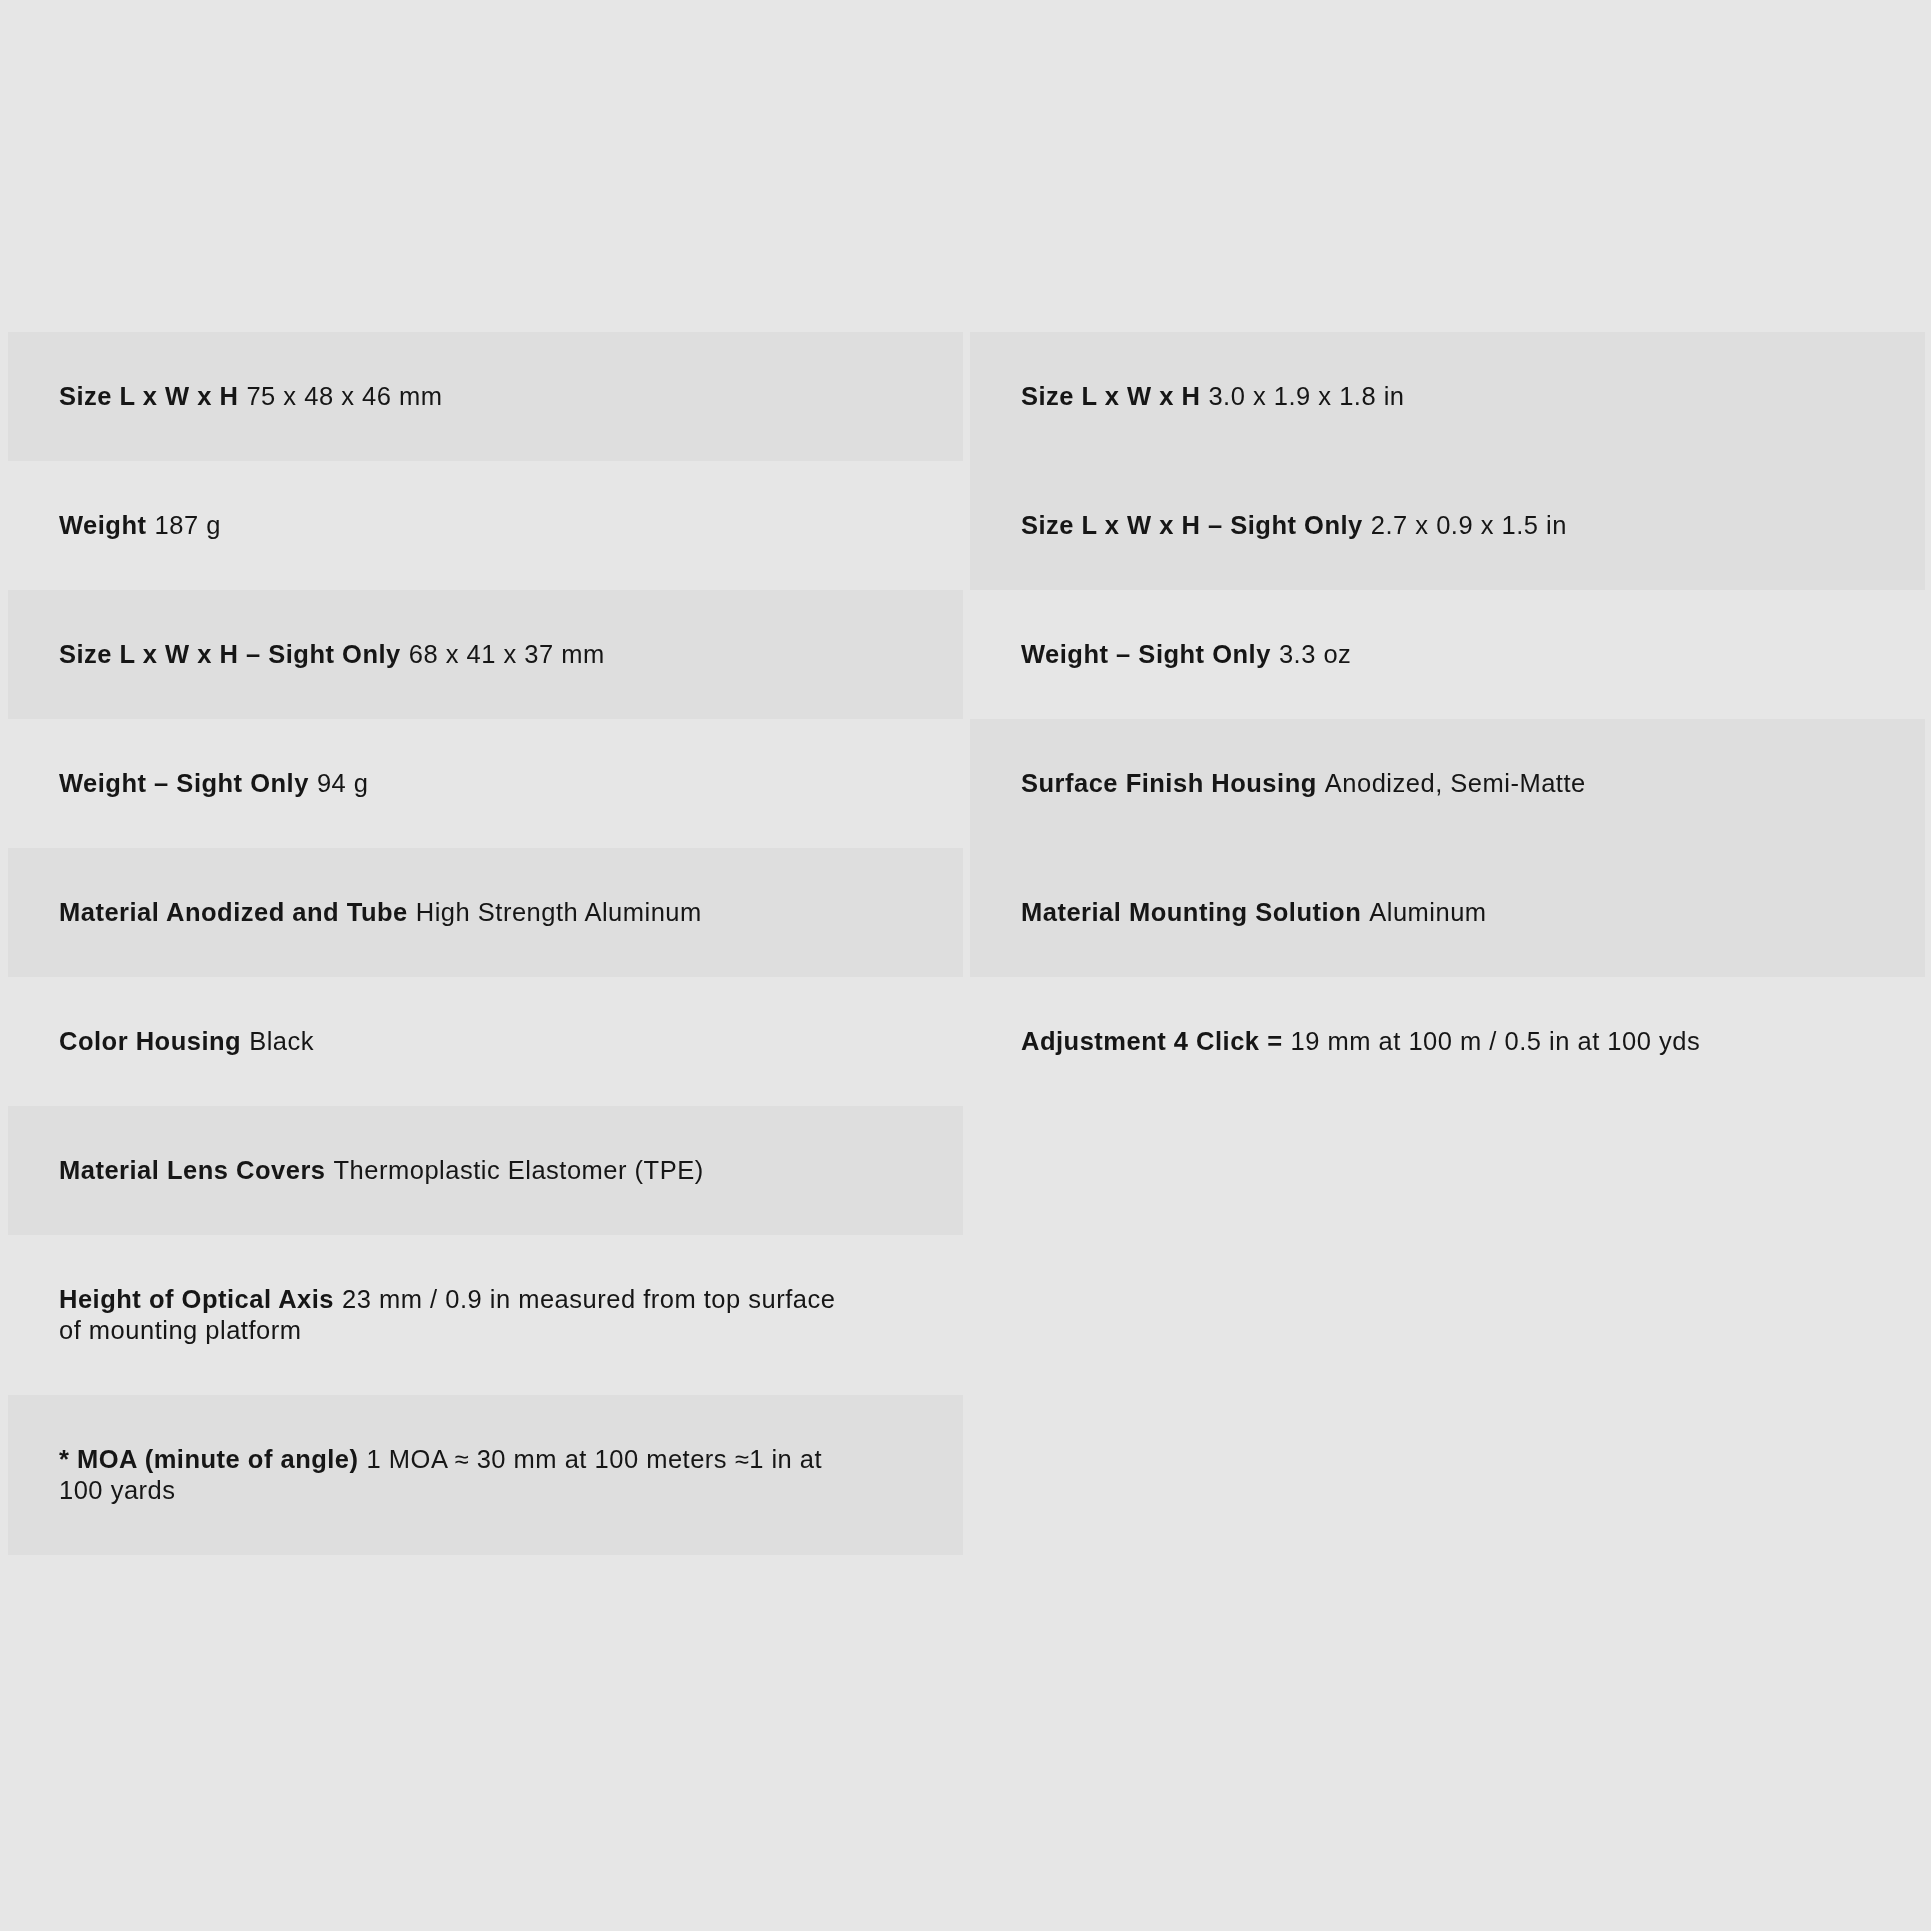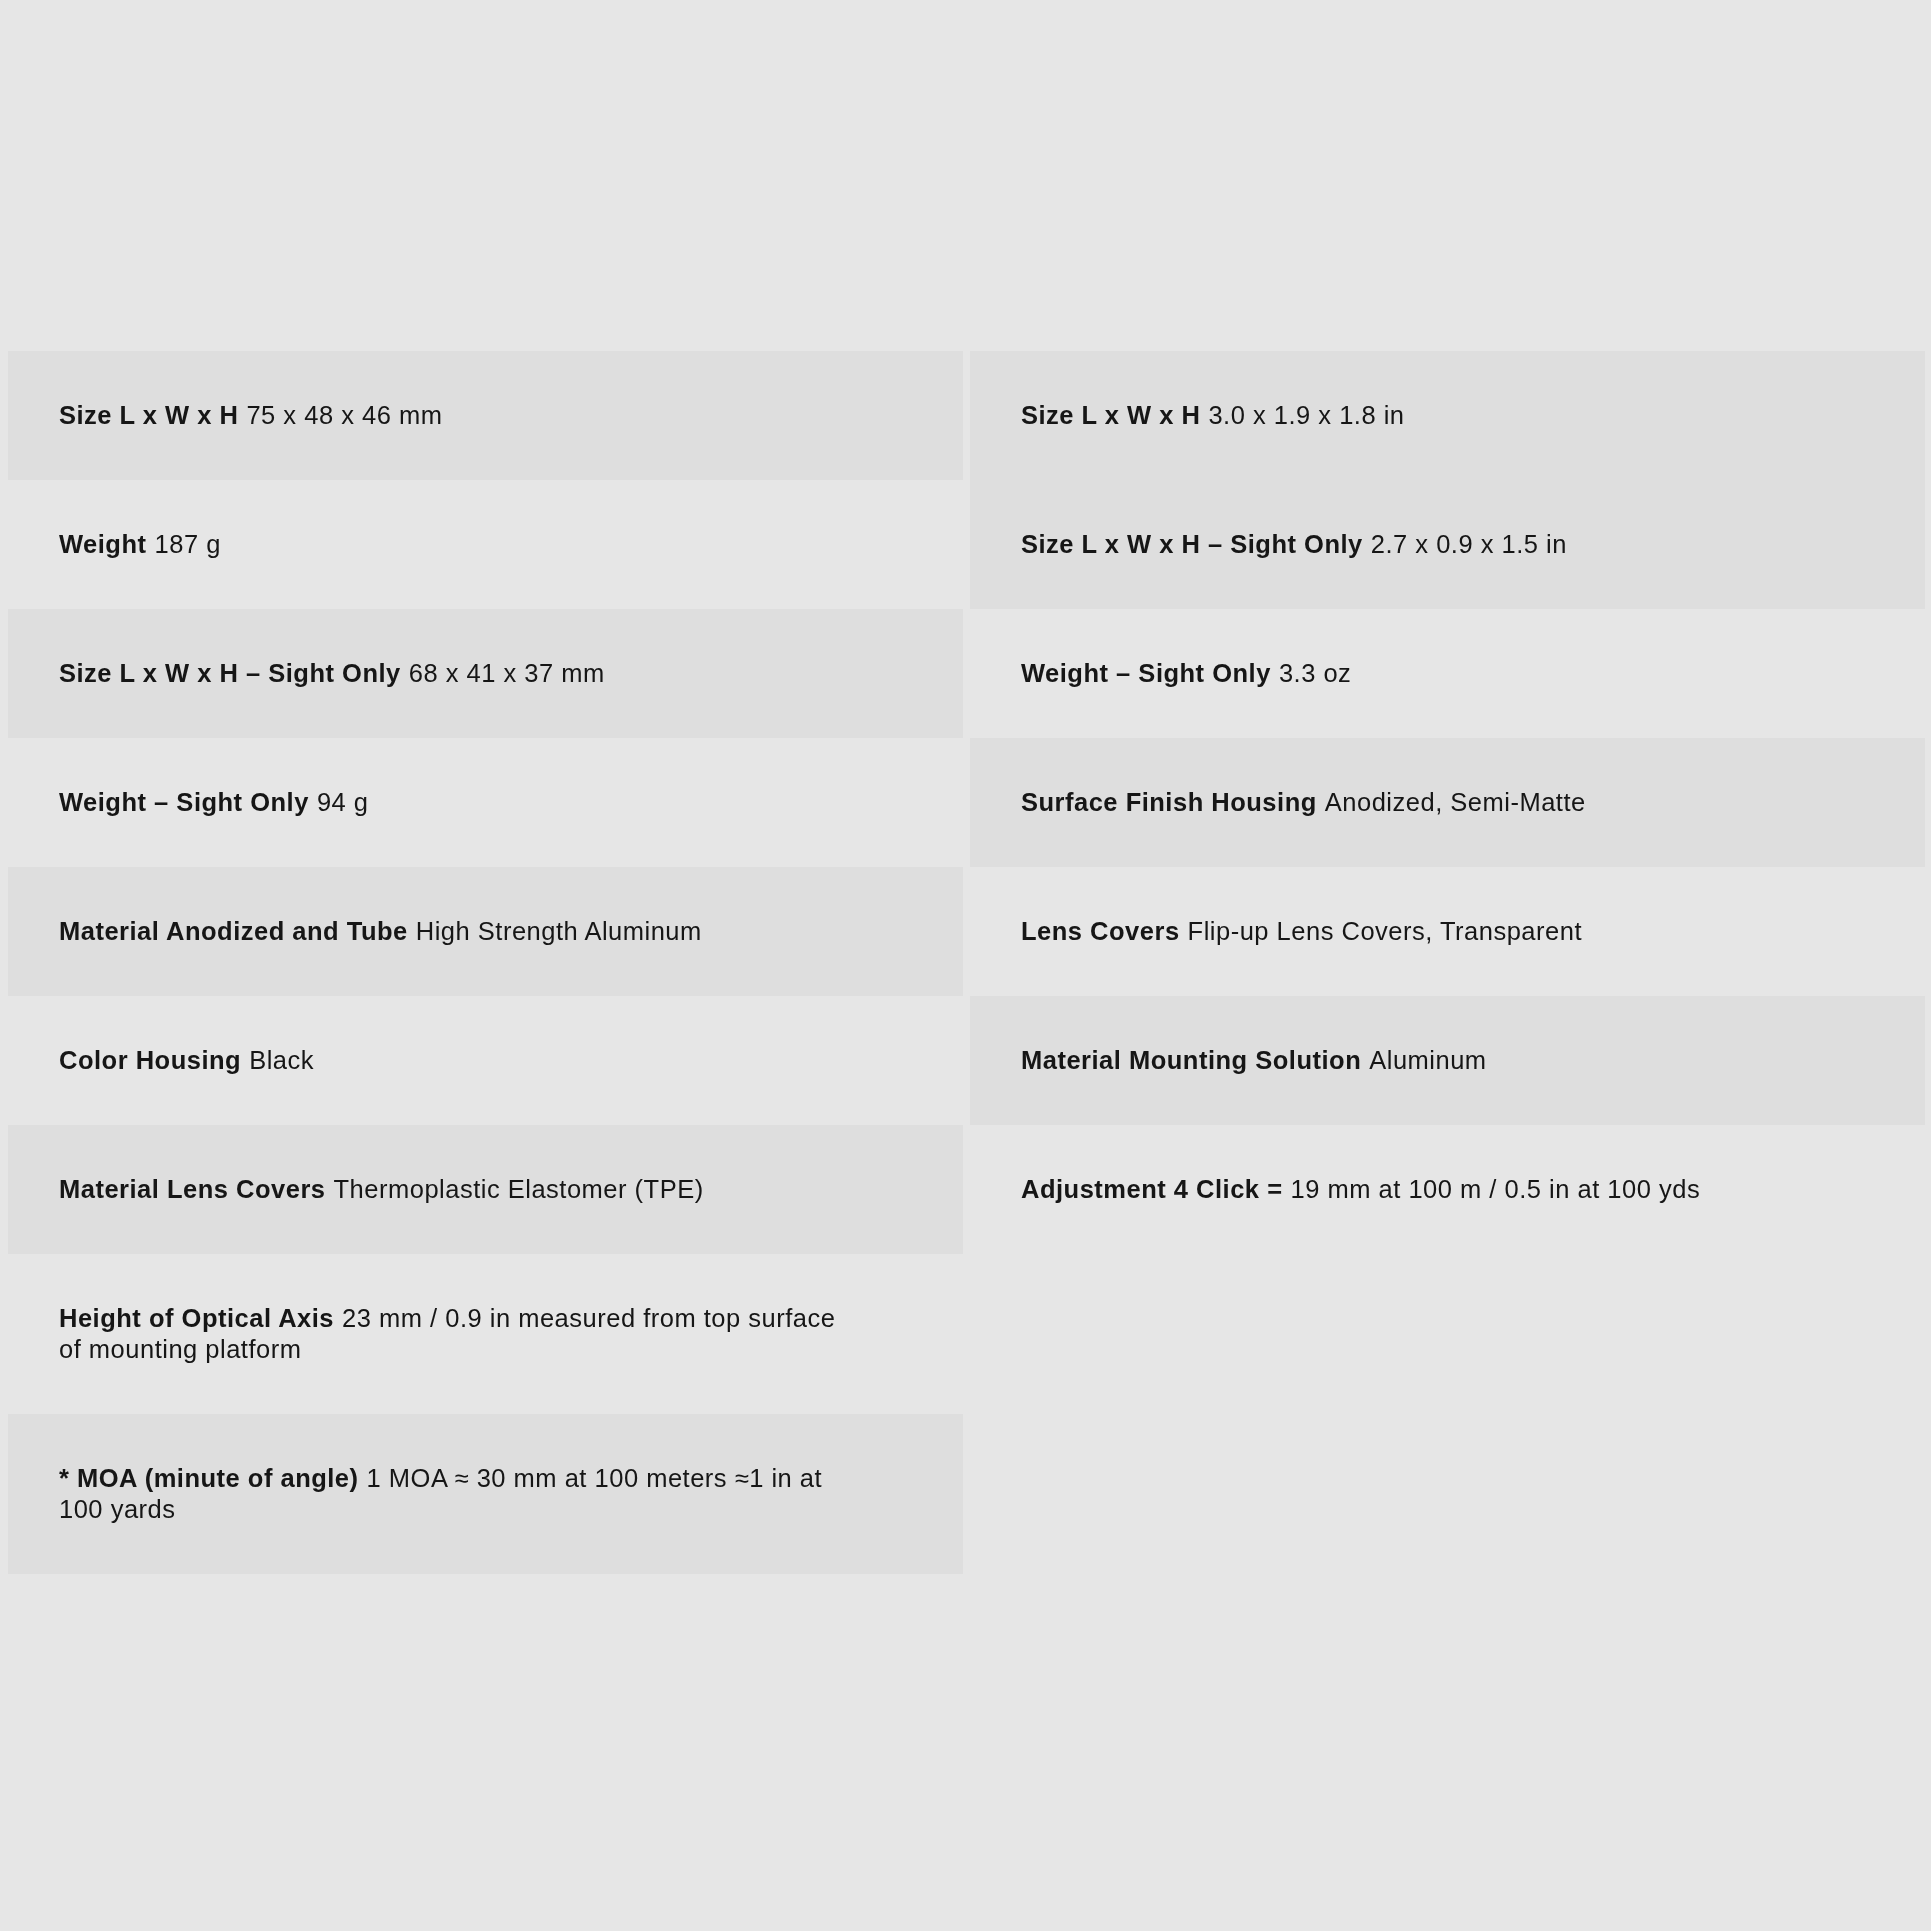--- a/index.html
+++ b/index.html
@@ -11,21 +11,21 @@
   html, body {
     width: 1931px;
     height: 1931px;
     background: var(--page-bg);
     font-family: "Liberation Sans", sans-serif;
     color: var(--text);
     overflow: hidden;
   }
   .spec-table {
     position: absolute;
-    top: 351px;
+    top: 332px;
     left: 8px;
     width: 1917px;
     display: flex;
     gap: 7px;
     align-items: flex-start;
   }
   .spec-column {
     width: calc(50% - 3.5px);
     display: flex;
     flex-direction: column;
@@ -83,23 +83,20 @@
     </div>
     <div class="row shaded">
       <span class="label">Size L x W x H – Sight Only</span><span class="value">2.7 x 0.9 x 1.5 in</span>
     </div>
     <div class="row">
       <span class="label">Weight – Sight Only</span><span class="value">3.3 oz</span>
     </div>
     <div class="row shaded">
       <span class="label">Surface Finish Housing</span><span class="value">Anodized, Semi-Matte</span>
     </div>
-    <div class="row">
-      <span class="label">Lens Covers</span><span class="value">Flip-up Lens Covers, Transparent</span>
-    </div>
     <div class="row shaded">
       <span class="label">Material Mounting Solution</span><span class="value">Aluminum</span>
     </div>
     <div class="row">
       <span class="label">Adjustment 4 Click =</span><span class="value">19 mm at 100 m / 0.5 in at 100 yds</span>
     </div>
   </div>
 
 </div>
 

